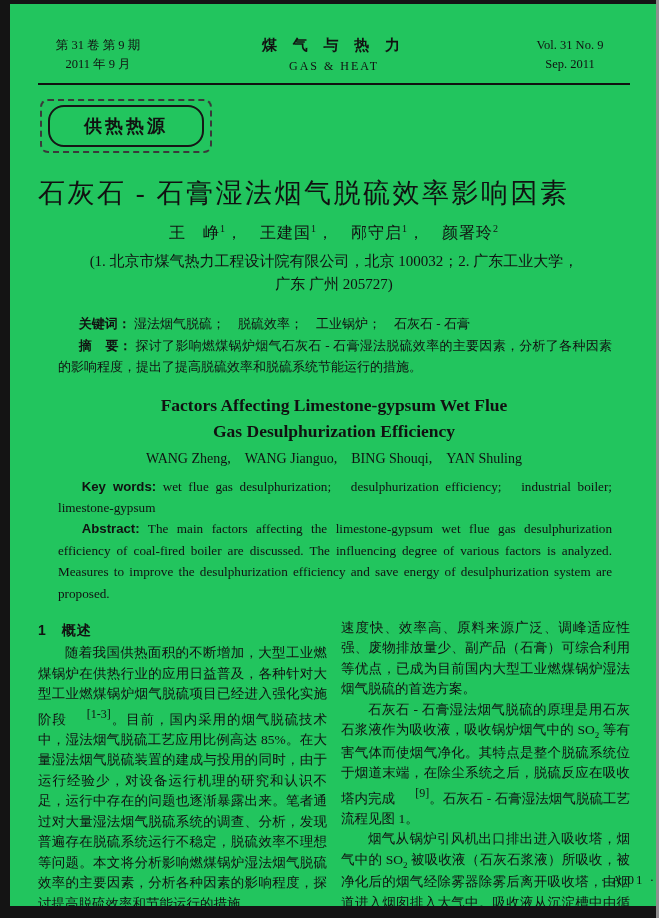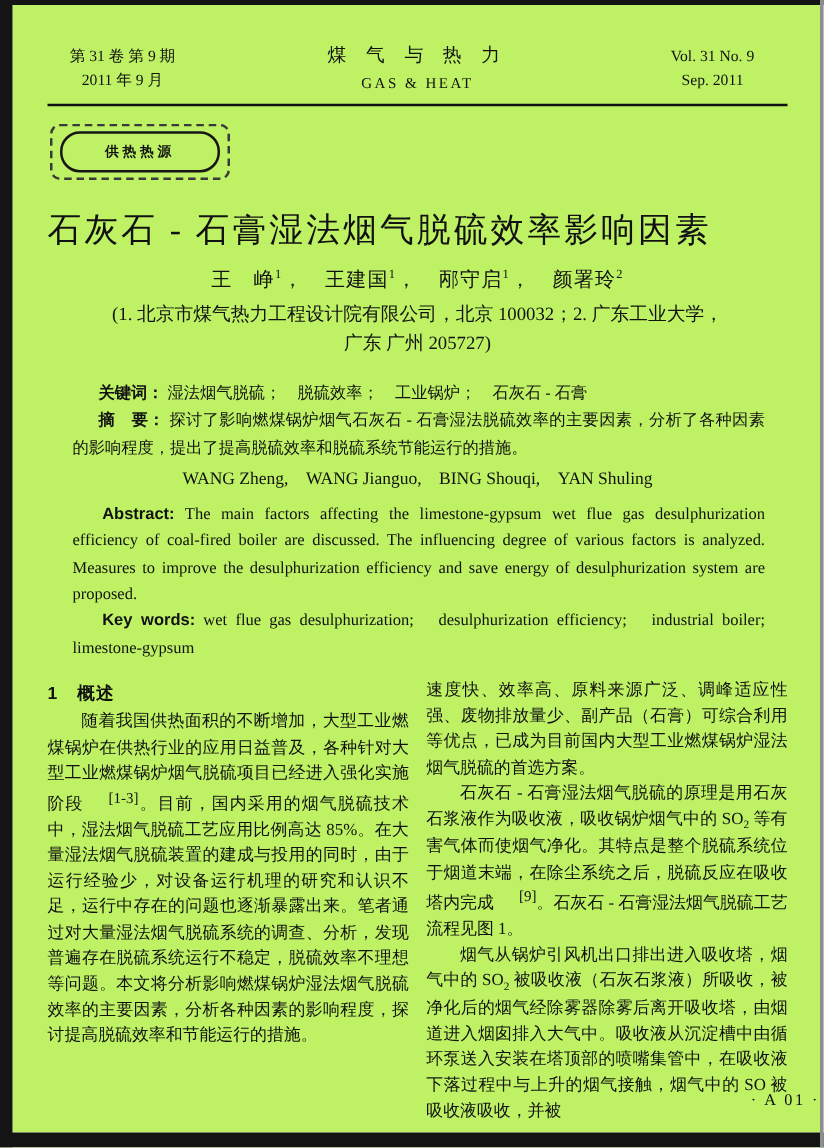--- a/index.html
+++ b/index.html
@@ -4,36 +4,36 @@
 <style>
   html,body{margin:0;padding:0;width:659px;height:918px;overflow:hidden;background:#fdfdfb;}
   body{position:relative;font-family:"Liberation Serif","DejaVu Serif",serif;color:#111;}
   
   .edge{position:absolute;background:#141414;z-index:5;}
   .edge-left{left:0;top:0;width:10px;height:918px;}
   .edge-top{left:0;top:0;width:659px;height:4px;}
   .edge-bottom{left:0;bottom:0;width:659px;height:12px;}
   .edge-right{right:0;top:0;width:3px;height:918px;background:#8f8f8f;}
 
-  .page{position:absolute;left:10px;top:4px;width:646px;height:902px;background:#bef264;padding:0;box-sizing:border-box;}
+  .page{position:absolute;left:10px;top:4px;width:646px;height:902px;background:#22c55e;padding:0;box-sizing:border-box;}
   .inner{padding:30px 26px 0 28px;box-sizing:border-box;}
 
   
   .jheader{display:flex;justify-content:space-between;align-items:center;font-size:12.5px;line-height:1.55;}
   .jh-left,.jh-right{width:120px;text-align:center;}
   .jh-center{text-align:center;}
-  .jh-title-cn{font-size:15px;letter-spacing:6px;font-weight:normal;text-align:right;}
+  .jh-title-cn{font-size:15px;letter-spacing:6px;font-weight:bold;text-align:right;}
   .jh-title-en{font-size:12px;letter-spacing:2px;}
   .header-rule{border:none;border-top:2.5px solid #111;margin:7px 0 0 0;}
 
   
   .badge-row{margin:14px 0 0 2px;}
   .badge-wrap{display:inline-block;border:2px dashed #3a3a3a;border-radius:8px;padding:4px 6px;}
   .badge{display:inline-block;border:2px solid #161616;border-radius:16px;padding:7px 34px;
-         font-family:"Liberation Sans","DejaVu Sans",sans-serif;font-weight:bold;font-size:11px;letter-spacing:3px;}
+         font-family:"Liberation Sans","DejaVu Sans",sans-serif;font-weight:bold;font-size:18px;letter-spacing:3px;}
 
   
   .title-cn{margin:22px 0 0 0;text-align:left;font-size:27px;font-weight:normal;letter-spacing:2.5px;}
   .authors-cn{margin-top:12px;text-align:center;font-size:16px;letter-spacing:1px;}
   .authors-cn sup{font-size:10px;}
   .affil{margin-top:6px;text-align:center;font-size:15px;line-height:1.55;}
 
   
   .meta{margin:16px 18px 0 20px;font-size:13px;line-height:1.68;text-align:justify;}
   .meta p{margin:0;}
@@ -100,25 +100,29 @@
     <div class="affil">
       <div>(1. 北京市煤气热力工程设计院有限公司，北京 100032；2. 广东工业大学，</div>
       <div>广东 广州 205727)</div>
     </div>
 
     <div class="meta">
       <p class="indent1"><span class="lbl">关键词：</span> <span>湿法烟气脱硫；　脱硫效率；　工业锅炉；　石灰石 - 石膏</span></p>
       <p class="indent1"><span class="lbl">摘　要：</span> <span>探讨了影响燃煤锅炉烟气石灰石 - 石膏湿法脱硫效率的主要因素，分析了各种因素的影响程度，提出了提高脱硫效率和脱硫系统节能运行的措施。</span></p>
     </div>
 
+    <h2 class="title-en">
+      <span>Factors Affecting Limestone-gypsum Wet Flue</span><br>
+      <span>Gas Desulphurization Efficiency</span>
+    </h2>
     <div class="authors-en">WANG Zheng,　WANG Jianguo,　BING Shouqi,　YAN Shuling</div>
 
     <div class="en-abs">
+      <p class="first"><span class="lbl">Key words:</span><span>  wet flue gas desulphurization;　desulphurization efficiency;　industrial boiler; limestone-gypsum</span></p>
       <p class="first"><span class="lbl">Abstract:</span><span>  The main factors affecting the limestone-gypsum wet flue gas desulphurization efficiency of coal-fired boiler are discussed. The influencing degree of various factors is analyzed. Measures to improve the desulphurization efficiency and save energy of desulphurization system are proposed.</span></p>
-      <p class="first"><span class="lbl">Key words:</span><span>  wet flue gas desulphurization;　desulphurization efficiency;　industrial boiler; limestone-gypsum</span></p>
     </div>
 
     <div class="columns">
       <div class="col">
         <h3>1　概述</h3>
         <p class="indent">随着我国供热面积的不断增加，大型工业燃煤锅炉在供热行业的应用日益普及，各种针对大型工业燃煤锅炉烟气脱硫项目已经进入强化实施阶段<sup>[1-3]</sup>。目前，国内采用的烟气脱硫技术中，湿法烟气脱硫工艺应用比例高达 85%。在大量湿法烟气脱硫装置的建成与投用的同时，由于运行经验少，对设备运行机理的研究和认识不足，运行中存在的问题也逐渐暴露出来。笔者通过对大量湿法烟气脱硫系统的调查、分析，发现普遍存在脱硫系统运行不稳定，脱硫效率不理想等问题。本文将分析影响燃煤锅炉湿法烟气脱硫效率的主要因素，分析各种因素的影响程度，探讨提高脱硫效率和节能运行的措施。</p>
 
       </div>
       <div class="col">
         <p>速度快、效率高、原料来源广泛、调峰适应性强、废物排放量少、副产品（石膏）可综合利用等优点，已成为目前国内大型工业燃煤锅炉湿法烟气脱硫的首选方案。</p>

